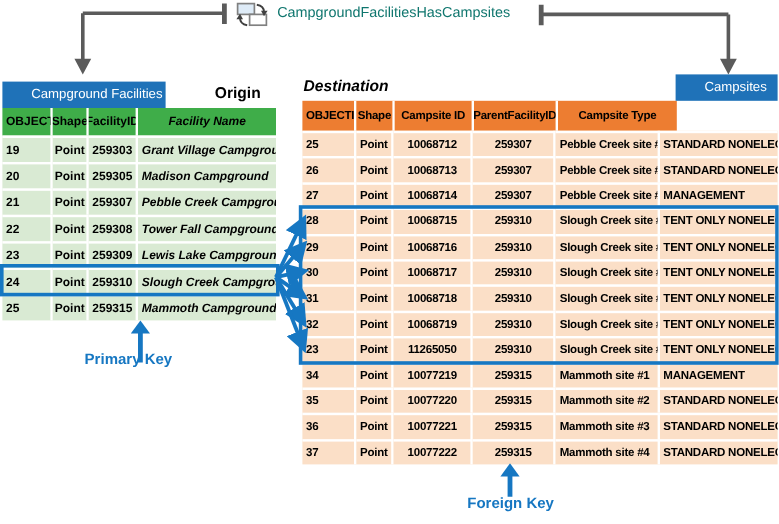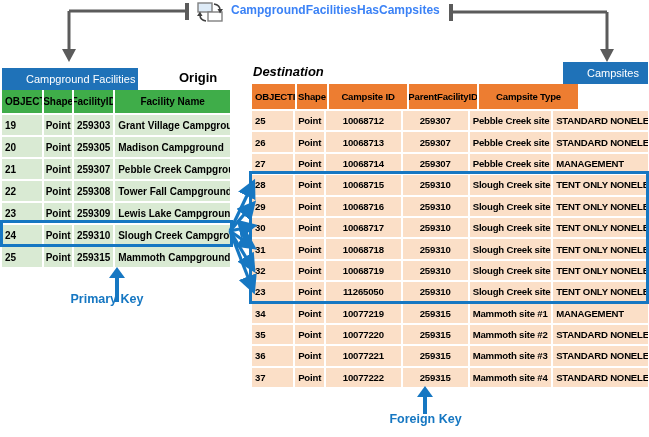--- a/index.html
+++ b/index.html
@@ -7,21 +7,21 @@
     width:649px;height:437px;position:relative;overflow:hidden;
     background:#ffffff;font-family:"Liberation Sans", sans-serif;
     --accent-blue:#1677C2; --tab-blue:#1F72B8; --gray-arrow:#5B5B5B;
     --green-hdr:#3FAD49; --green-row:#D9EAD3;
     --orange-hdr:#ED7D31; --orange-row:#FBDFC7;
   }
   .abs{position:absolute;}
   svg{display:block;}
 
   
-  .rel-title{left:231px;top:3px;font-size:12px;font-weight:700;color:#3b82f6;white-space:nowrap;text-align:center;}
+  .rel-title{left:231px;top:3px;font-size:12px;font-weight:400;color:#0f766e;white-space:nowrap;text-align:center;}
   .side-label{font-size:13px;font-weight:700;color:#000;}
   #origin-label{left:179px;top:70px;}
   #dest-label{left:253px;top:64px;font-style:italic;}
 
   
   .tbl{z-index:1;}
   .tab{
     display:flex;align-items:center;gap:18px;box-sizing:border-box;
     height:22px;background:var(--tab-blue);color:#fff;font-size:11px;
     padding:0 6px;white-space:nowrap;
@@ -37,23 +37,23 @@
   .cell{
     display:flex;align-items:center;box-sizing:border-box;color:#000;
     border-right:2px solid #fff;border-top:2px solid #fff;
     white-space:nowrap;overflow:hidden;font-weight:700;
   }
   .thead .cell{border-top:none;}
   .cell:last-child{border-right:none;}
   .left{justify-content:flex-start;padding-left:3px;}
   .ctr{justify-content:center;}
   
-  .c0{width:44px;} .c1{width:31px;} .c2{width:43px;} .c3{width:120px;}
-  
-  .d0{width:45px;} .d1{width:32px;} .d2{width:80px;} .d3{width:70px;} .d4{width:87px;} .d5{width:99px;}
+  .c0{width:44px;} .c1{width:31px;} .c2{width:43px;} .c3{width:120px;font-style:italic;}
+  
+  .d0{width:45px;} .d1{width:32px;} .d2{width:66px;} .d3{width:70px;} .d4{width:87px;} .d5{width:99px;}
 
   
   .hl{border:3px solid var(--accent-blue);box-sizing:border-box;z-index:5;pointer-events:none;}
   #hl-origin{left:0;top:220px;width:233px;height:27px;}
   #hl-dest{left:249px;top:171px;width:400px;height:133px;}
 
   .key-label{font-size:12.5px;font-weight:700;color:var(--accent-blue);text-align:center;z-index:6;}
   #pk-label{left:42px;top:292px;width:130px;}
   #fk-label{left:363px;top:412px;width:125px;}
   .z6{z-index:6;}

